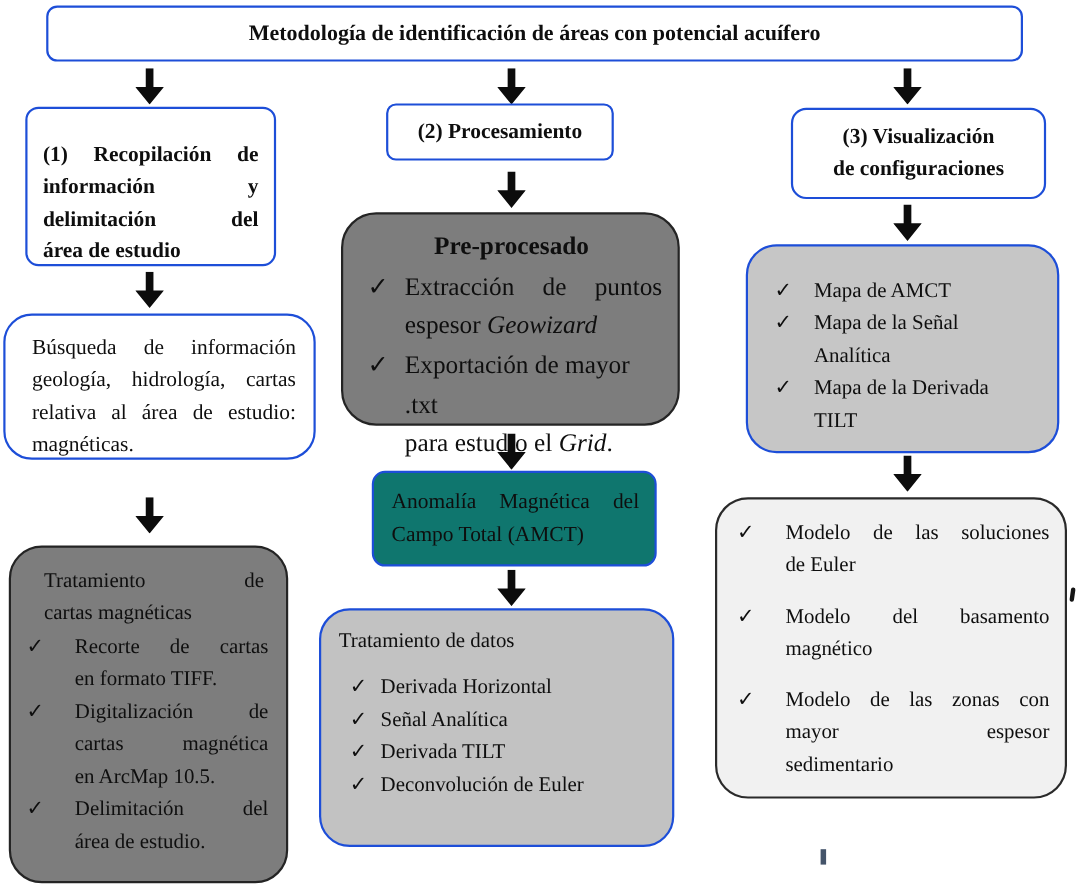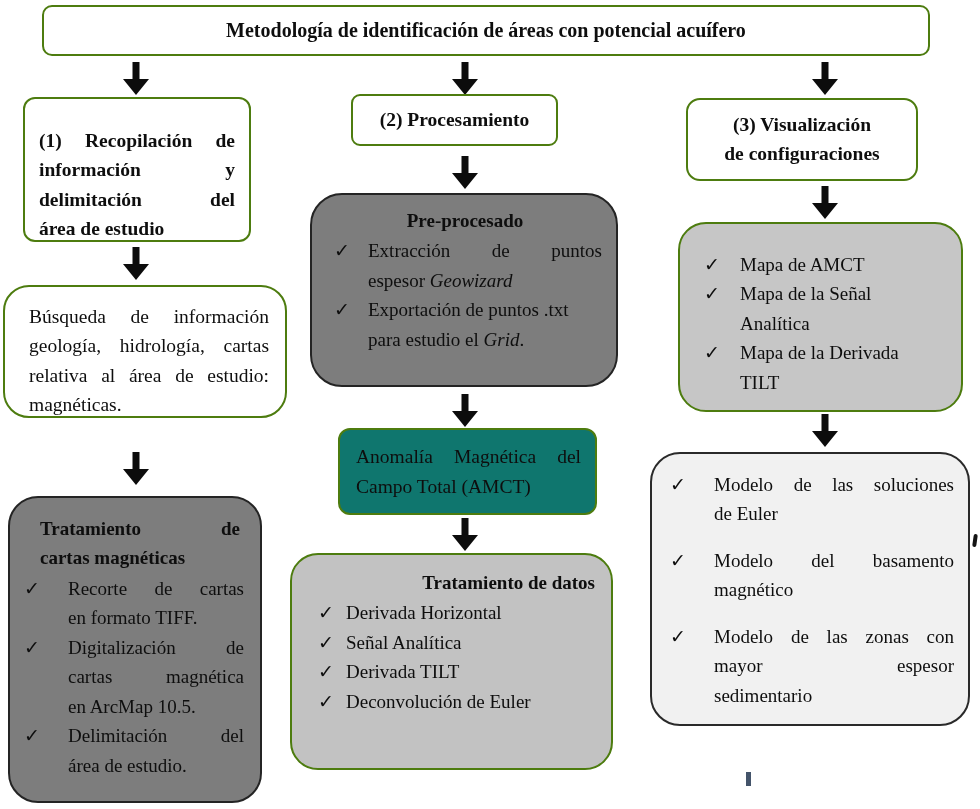--- a/index.html
+++ b/index.html
@@ -2,62 +2,62 @@
 <html><head>
 <meta charset="utf-8">
 <style>
   html,body { margin:0; padding:0; background:#ffffff; }
   .canvas {
     position:relative; width:980px; height:809px; background:#ffffff;
     font-family:"Liberation Serif", serif; color:#0e0e0e; overflow:hidden;
   }
   .box {
     position:absolute; box-sizing:border-box; background:#ffffff;
-    border:2px solid #4d7c0f;
+    border:2px solid #1d4ed8;
   }
   .center { display:flex; align-items:center; justify-content:center; text-align:center; }
   .line { display:block; }
   .jl { display:block; text-align-last:justify; }
   .arrow { position:absolute; width:26px; height:33px; }
   .check { display:flex; align-items:flex-start; }
   .check .mk { flex:0 0 38px; box-sizing:border-box; }
   .check .tx { flex:1 1 auto; }
 
   
   .title-box { left:42px; top:5px; width:888px; height:51px; border-radius:10px; font-size:20px; font-weight:bold; }
 
   
   .c1-step1 { left:23px; top:97px; width:228px; height:145px; border-radius:12px;
               padding:27px 14px; font-size:19.5px; font-weight:bold; line-height:1.5; }
   .c1-step2 { left:3px; top:285px; width:284px; height:133px; border-radius:26px;
               padding:15px 16px 0 24px; font-size:19.5px; line-height:1.5; }
   .c1-step3 { left:8px; top:496px; width:254px; height:307px; border-radius:30px;
               background:#7d7d7d; border-color:#242424; padding:16px 12px 0 12px;
               font-size:19px; line-height:1.55; }
-  .c1-step3 .hd { font-weight:bold; margin:0 8px 1px 18px; }
+  .c1-step3 .hd { font-weight:normal; margin:0 8px 1px 18px; }
   .c1-step3 .mk { flex:0 0 46px; padding-left:2px; }
   .c1-step3 .tx { padding-right:4px; }
 
   
   .c2-header { left:351px; top:94px; width:207px; height:52px; border-radius:9px;
                font-size:19.5px; font-weight:bold; }
   .c2-pre { left:310px; top:193px; width:308px; height:194px; border-radius:32px;
             background:#7d7d7d; border-color:#242424; padding:11px 14px 0 16px;
-            font-size:19px; line-height:1.55; }
+            font-size:23px; line-height:1.55; }
   .c2-pre .hd { font-weight:bold; text-align:center; margin-bottom:1px; }
   .c2-pre .mk { flex:0 0 40px; padding-left:6px; }
   .c2-amct { left:338px; top:428px; width:259px; height:87px; border-radius:12px;
              background:#0f766e; padding:12px 14px 0 16px; font-size:19.5px; line-height:1.55; }
   .c2-trat { left:290px; top:553px; width:323px; height:217px; border-radius:28px;
              background:#c2c2c2; padding:13px 16px 0 16px; font-size:19px; line-height:1.55; }
-  .c2-trat .hd { font-weight:bold; text-align:right; margin-bottom:1px; }
+  .c2-trat .hd { font-weight:normal; text-align:left; margin-bottom:13px; }
   .c2-trat .mk { flex:0 0 38px; padding-left:10px; }
 
   
-  .c3-header { left:686px; top:98px; width:232px; height:83px; border-radius:14px;
+  .c3-header { left:719px; top:98px; width:232px; height:83px; border-radius:14px;
                font-size:19.5px; font-weight:bold; line-height:1.45; }
   .c3-maps { left:678px; top:222px; width:285px; height:190px; border-radius:28px;
              background:#c6c6c6; padding:26px 18px 0 20px; font-size:19px; line-height:1.55; }
   .c3-maps .mk { flex:0 0 40px; padding-left:4px; }
   .c3-models { left:650px; top:452px; width:320px; height:274px; border-radius:30px;
                background:#f1f1f1; border-color:#2a2a2a; padding:16px 14px 0 18px;
                font-size:19px; line-height:1.55; }
   .c3-models .mk { flex:0 0 44px; }
   .c3-models .check { margin-bottom:17px; }
 
@@ -162,21 +162,21 @@
     <div class="check">
       <span class="mk">✓</span>
       <span class="tx">
         <span class="jl">Extracción de puntos</span>
         <span class="line"><span>espesor </span><span class="it">Geowizard</span></span>
       </span>
     </div>
     <div class="check">
       <span class="mk">✓</span>
       <span class="tx">
-        <span class="line">Exportación de puntos .txt</span>
+        <span class="line">Exportación de mayor .txt</span>
         <span class="line"><span>para estudio el </span><span class="it">Grid</span><span>.</span></span>
       </span>
     </div>
   </div>
 
   <div class="arrow" style="left:452px; top:394px;">
     <svg width="26" height="33" viewBox="0 0 26 33">
         <polygon points="9.5,0 16.5,0 16.5,17 26,17 13,33 0,17 9.5,17" fill="#0c0c0c"></polygon>
       </svg>
   </div>

